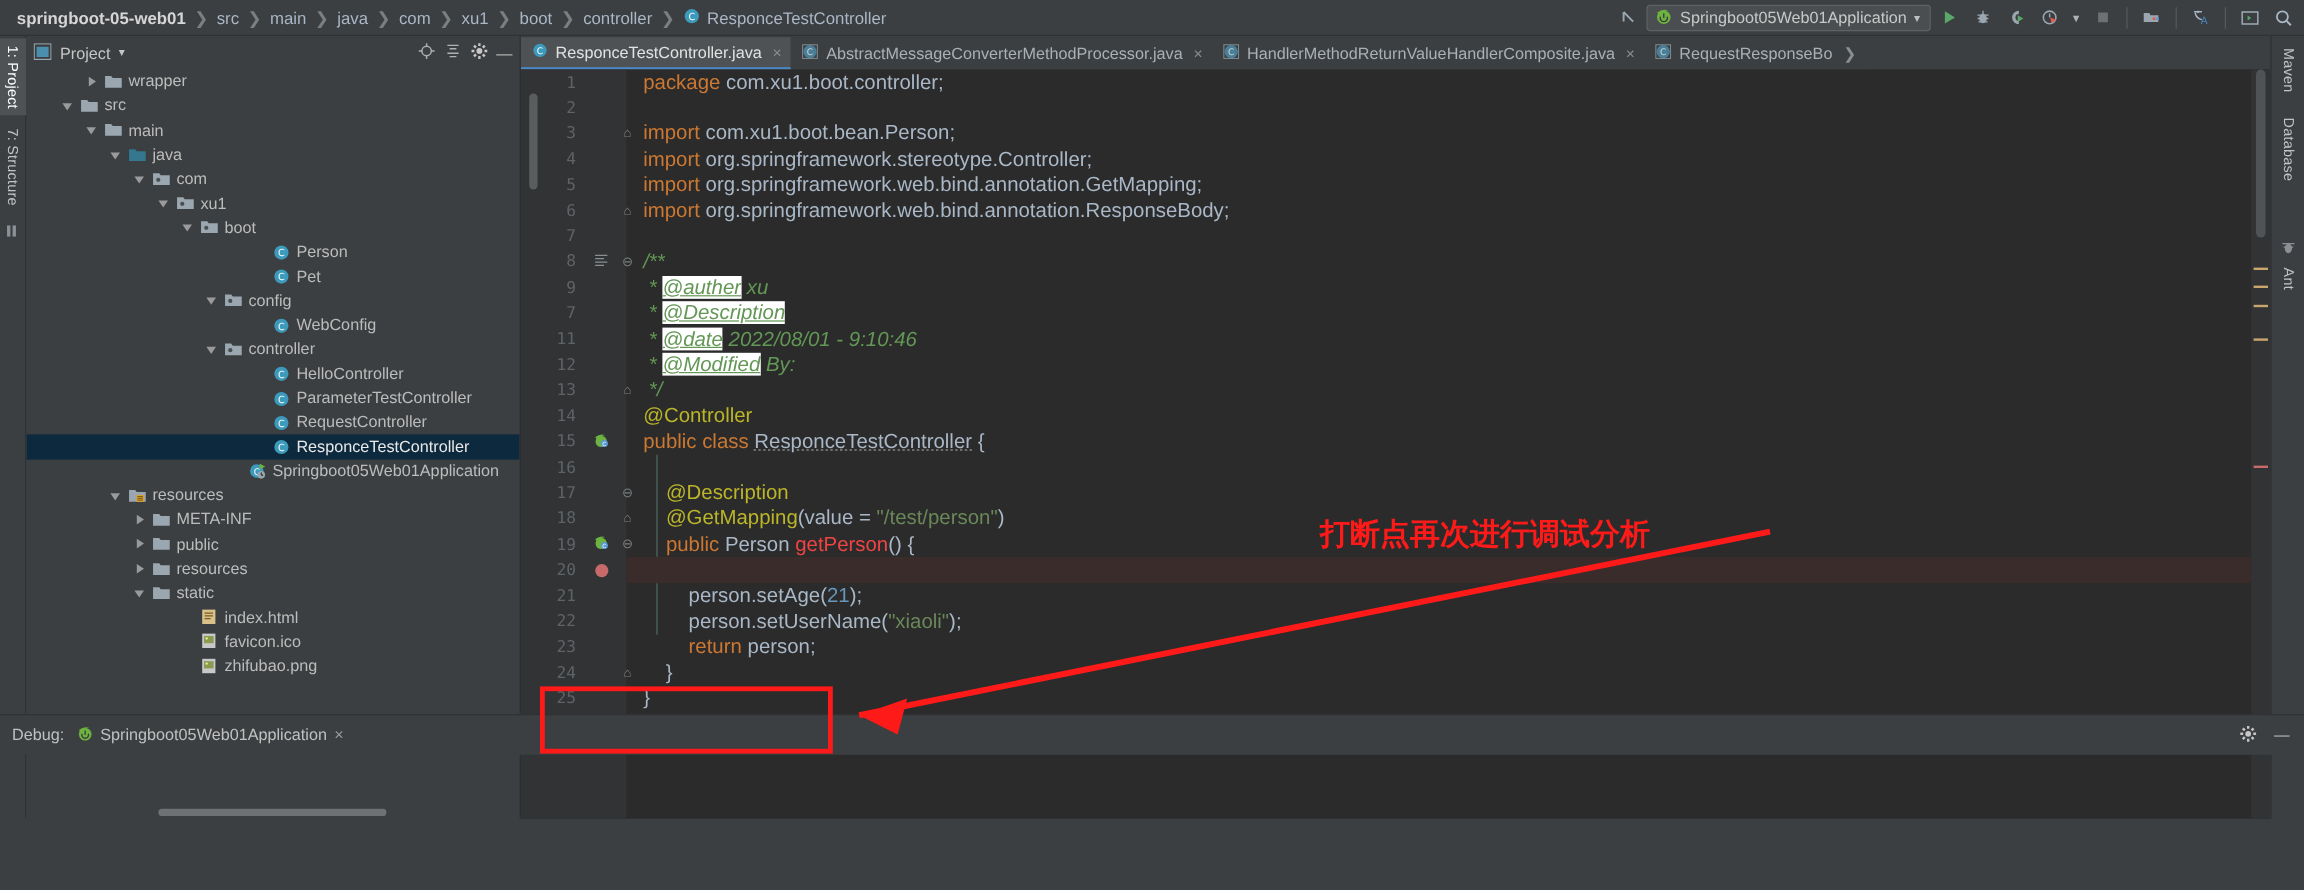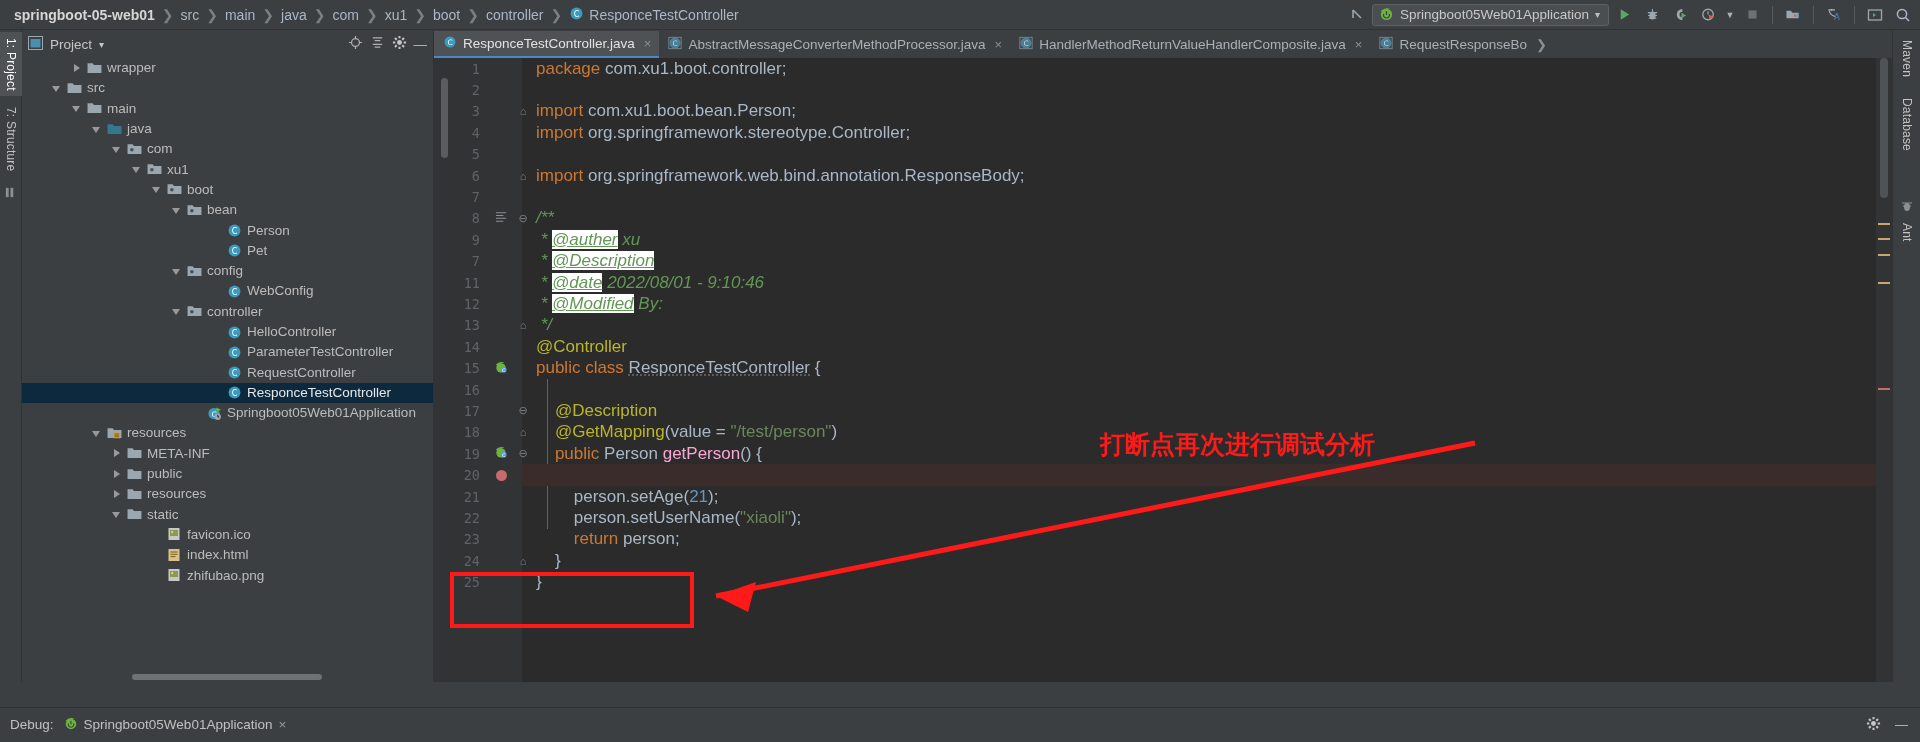--- a/index.html
+++ b/index.html
@@ -4,21 +4,21 @@
 <style>
   * { box-sizing: border-box; margin:0; padding:0; }
   html,body { width:1920px; height:742px; overflow:hidden; }
   body {
     background:#3c3f41;
     font-family:"Liberation Sans", sans-serif;
     font-size:13px;
     color:#bbbbbb;
     -webkit-font-smoothing:antialiased;
   }
-  .app { position:relative; width:1920px; height:741px; }
+  .app { position:relative; width:1920px; height:629px; }
 
   
   .topbar {
     position:absolute; left:0; top:0; width:1920px; height:30px;
     background:#3c3f41; display:flex; align-items:center;
     border-bottom:1px solid #2f3133;
   }
   .crumbs { display:flex; align-items:center; padding-left:10px; gap:0px; }
   .crumb { color:#a9b7c6; font-size:14px; padding:0 4px; white-space:nowrap; }
   .crumb.first { font-weight:bold; color:#d6d6d6; }
@@ -115,21 +115,21 @@
     font-family:Liberation Sans, sans-serif; font-size:17px;
     white-space:pre; padding-left:6px; color:#a9b7c6; letter-spacing:0px;
   }
   .kw { color:#cc7832; }
   .str { color:#6a8759; }
   .num { color:#6897bb; }
   .cmt { color:#629755; font-style:italic; }
   .tag { color:#629755; font-style:italic; text-decoration:underline; background:#ffffff; }
   .ann { color:#bbb529; }
   .cls { color:#a9b7c6; }
-  .fn  { color:#f9a8d4; }
+  .fn  { color:#ef4444; }
   .ident { color:#a9b7c6; }
   .classname { text-decoration:underline; text-decoration-style:dotted; text-decoration-color:#6e6e6e; }
 
   .linehl { position:absolute; left:88px; right:0; top:0; height:21.4px; background:#3b2c2c; }
   .bp { width:11px; height:11px; border-radius:50%; background:#c96a6a; }
   .indent-guide { position:absolute; left:113px; top:0; width:1px; background:#4f6b63; }
 
   
   .rightgutter {
     position:absolute; right:0; top:28px; width:16px; bottom:0; background:#313335;
@@ -365,28 +365,20 @@
           <span class="lbl">xu1</span>
         </div>
         <div class="row" style="padding-left: 130px;">
           <span class="arrow open"></span>
           <span class="ico"><svg width="15" height="13" viewBox="0 0 16 14">
   <path d="M0.5 2.5 L6 2.5 L7.4 4.4 L15.5 4.4 L15.5 13 L0.5 13 Z" fill="#9aa7b0"></path>
   <circle cx="5.2" cy="8.4" r="1.9" fill="#4a4e50"></circle>
             </svg></span>
           <span class="lbl">boot</span>
         </div>
-        <div class="row" style="padding-left: 150px;">
-          <span class="arrow open"></span>
-          <span class="ico"><svg width="15" height="13" viewBox="0 0 16 14">
-  <path d="M0.5 2.5 L6 2.5 L7.4 4.4 L15.5 4.4 L15.5 13 L0.5 13 Z" fill="#9aa7b0"></path>
-  <circle cx="5.2" cy="8.4" r="1.9" fill="#4a4e50"></circle>
-            </svg></span>
-          <span class="lbl">bean</span>
-        </div>
         <div class="row" style="padding-left: 190px;">
           <span class="arrow"></span>
           <span class="ico"><svg width="15" height="15" viewBox="0 0 16 16">
   <circle cx="8" cy="8" r="6.3" fill="#3c9bbd"></circle>
   <text x="8" y="11.4" font-size="8.6" text-anchor="middle" fill="#ffffff" font-family="DejaVu Sans">C</text>
             </svg></span>
           <span class="lbl">Person</span>
         </div>
         <div class="row" style="padding-left: 190px;">
           <span class="arrow"></span>
@@ -496,33 +488,33 @@
         <div class="row" style="padding-left: 90px;">
           <span class="arrow open"></span>
           <span class="ico"><svg width="15" height="13" viewBox="0 0 16 14">
   <path d="M0.5 2.5 L6 2.5 L7.4 4.4 L15.5 4.4 L15.5 13 L0.5 13 Z" fill="#9aa7b0"></path>
             </svg></span>
           <span class="lbl">static</span>
         </div>
         <div class="row" style="padding-left: 130px;">
           <span class="arrow"></span>
           <span class="ico"><svg width="14" height="14" viewBox="0 0 14 14">
+  <rect x="1.5" y="1" width="11" height="12" fill="#d8c18a"></rect>
+  <path d="M3.5 4 L10.5 4 M3.5 6.3 L10.5 6.3 M3.5 8.6 L8.5 8.6" stroke="#7a5c18" stroke-width="1"></path>
+            </svg></span>
+          <span class="lbl">index.html</span>
+        </div>
+        <div class="row" style="padding-left: 130px;">
+          <span class="arrow"></span>
+          <span class="ico"><svg width="14" height="14" viewBox="0 0 14 14">
   <rect x="1.5" y="1" width="11" height="12" fill="#c8c8c8"></rect>
   <rect x="3" y="3" width="8" height="6" fill="#8a9b4f"></rect>
   <circle cx="5.2" cy="5" r="1" fill="#e9e9a0"></circle>
             </svg></span>
           <span class="lbl">favicon.ico</span>
-        </div>
-        <div class="row" style="padding-left: 130px;">
-          <span class="arrow"></span>
-          <span class="ico"><svg width="14" height="14" viewBox="0 0 14 14">
-  <rect x="1.5" y="1" width="11" height="12" fill="#d8c18a"></rect>
-  <path d="M3.5 4 L10.5 4 M3.5 6.3 L10.5 6.3 M3.5 8.6 L8.5 8.6" stroke="#7a5c18" stroke-width="1"></path>
-            </svg></span>
-          <span class="lbl">index.html</span>
         </div>
         <div class="row" style="padding-left: 130px;">
           <span class="arrow"></span>
           <span class="ico"><svg width="14" height="14" viewBox="0 0 14 14">
   <rect x="1.5" y="1" width="11" height="12" fill="#c8c8c8"></rect>
   <rect x="3" y="3" width="8" height="6" fill="#8a9b4f"></rect>
   <circle cx="5.2" cy="5" r="1" fill="#e9e9a0"></circle>
             </svg></span>
           <span class="lbl">zhifubao.png</span>
         </div>
@@ -595,20 +587,21 @@
           <div class="cline">
             <span class="lnum">4</span>
             <span class="gmark"></span>
             <span class="fold"></span>
             <span class="ctext"><span class="kw">import</span> <span class="ident">org.springframework.stereotype.</span><span class="cls">Controller</span>;</span>
           </div>
           <div class="cline">
             <span class="lnum">5</span>
             <span class="gmark"></span>
             <span class="fold"></span>
+            <span class="ctext"><span class="kw">import</span> <span class="ident">org.springframework.web.bind.annotation.</span><span class="cls">GetMapping</span>;</span>
           </div>
           <div class="cline">
             <span class="lnum">6</span>
             <span class="gmark"></span>
             <span class="fold">⌂</span>
             <span class="ctext"><span class="kw">import</span> <span class="ident">org.springframework.web.bind.annotation.</span><span class="cls">ResponseBody</span>;</span>
           </div>
           <div class="cline">
             <span class="lnum">7</span>
             <span class="gmark"></span>

